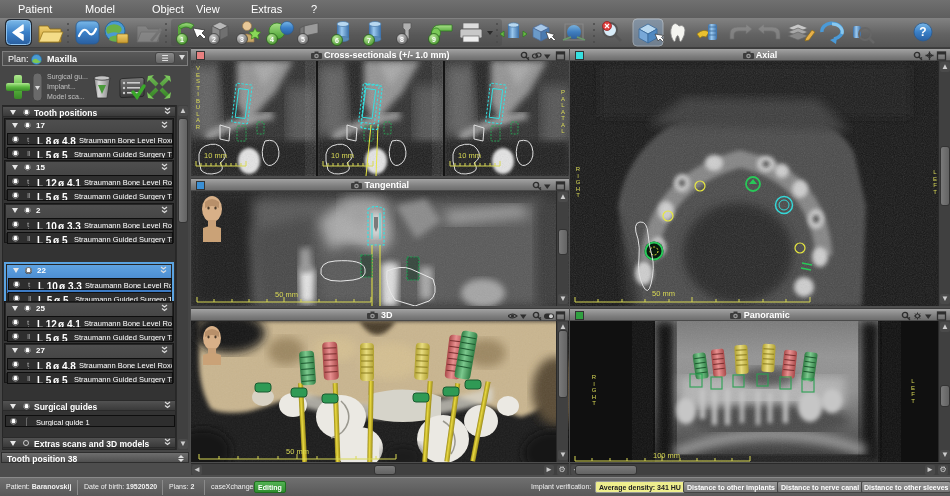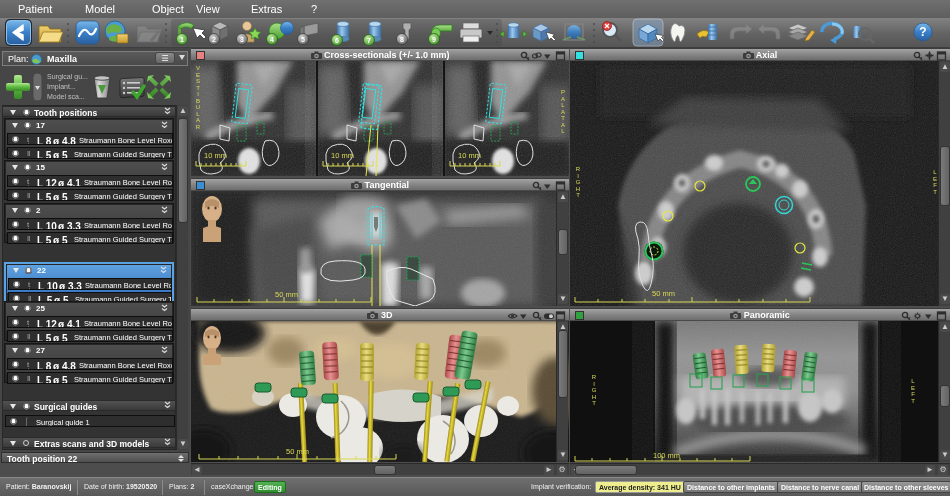--- a/index.html
+++ b/index.html
@@ -1126,21 +1126,21 @@
       </div>
     </div>
     <div class="hscroll" style="left:380px;top:415px;width:380px;">
       <div class="sbarrow" style="left:1px;top:1px;">◄</div>
       <div class="sbthumbh" style="left:5px;top:1px;width:62px;height:10px;"></div>
       <div class="sbarrow" style="left:355px;top:1px;">►</div>
       <div class="sbarrow" style="left:368px;top:1px;">⚙</div>
     </div>
   </div>
   <div class="combo" style="top:452px;">
-    <span style="position:absolute;left:5px;top:1px;">Tooth position 22</span>
+    <span style="position:absolute;left:5px;top:1px;">Tooth position 38</span>
     <span style="position:absolute;right:4px;top:1.5px;width:0;height:0;border-left:3px solid transparent;border-right:3px solid transparent;border-bottom:3.5px solid #e0e0e0;"></span>
     <span style="position:absolute;right:4px;top:6px;width:0;height:0;border-left:3px solid transparent;border-right:3px solid transparent;border-top:3.5px solid #e0e0e0;"></span>
   </div>
   <div id="statusbar" class="abs">
     <span class="fld" style="left:6px">Patient: <b>Baranovskij</b></span>
     <span class="sep" style="left:77px"></span>
     <span class="fld" style="left:84px">Date of birth: <b>19520520</b></span>
     <span class="sep" style="left:162px"></span>
     <span class="fld" style="left:169px">Plans: <b>2</b></span>
     <span class="sep" style="left:204px"></span>

